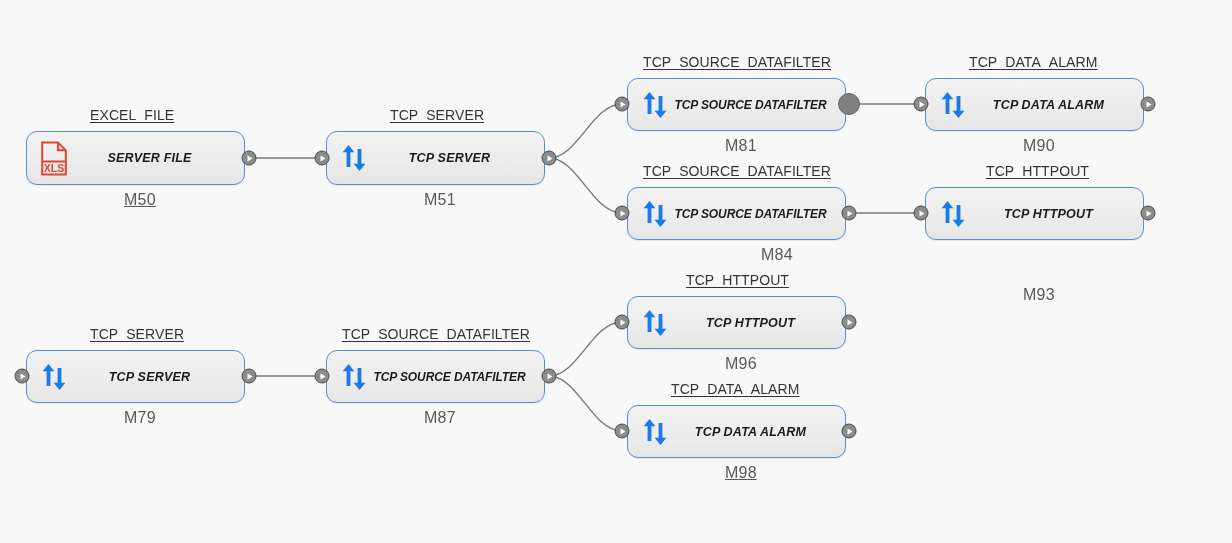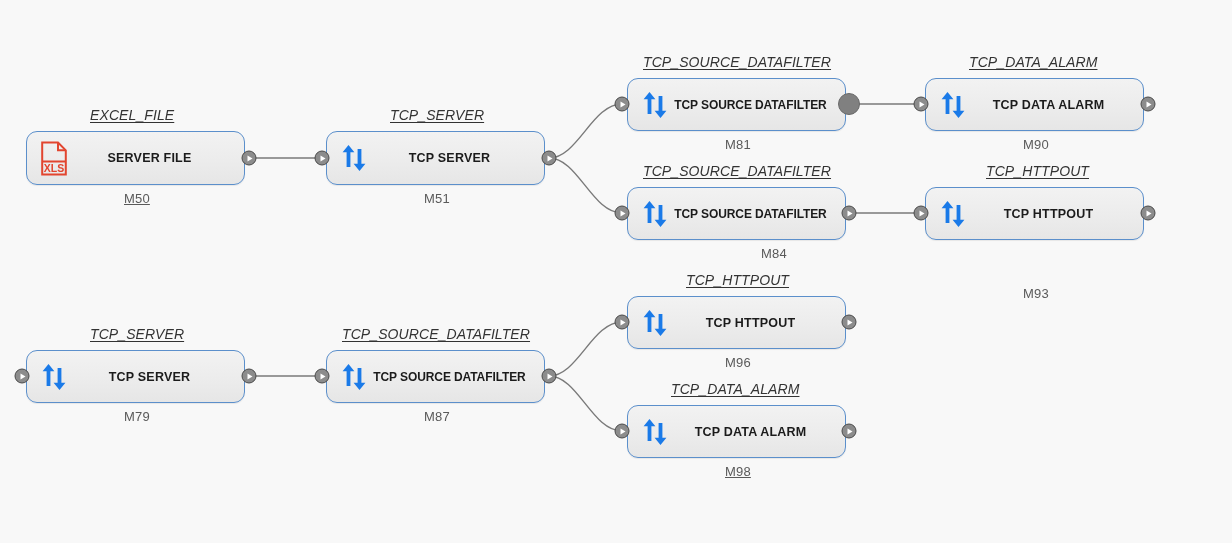--- a/index.html
+++ b/index.html
@@ -62,45 +62,45 @@
     text-align: center;
     padding-left: 34px;
     padding-right: 6px;
     box-sizing: border-box;
     font-size: 12.5px;
     font-weight: bold;
     color: #1b1b1b;
     letter-spacing: 0.2px;
     white-space: nowrap;
     overflow: hidden;
+    font-style: italic;
   }
 
   .node-label.tight {
     font-size: 12px;
     letter-spacing: -0.1px;
     padding-left: 30px;
     padding-right: 2px;
   }
 
   
   .node-title {
     position: absolute;
     font-size: 14px;
     color: #333333;
     text-decoration: underline;
     text-underline-offset: 2px;
     white-space: nowrap;
     letter-spacing: 0.1px;
-    font-style: italic;
   }
 
   
   .node-id {
     position: absolute;
-    font-size: 13px;
+    font-size: 16px;
     color: #5a5a5a;
     white-space: nowrap;
     letter-spacing: 0.2px;
   }
 
   
   .port {
     position: absolute;
     width: 15px;
     height: 15px;

